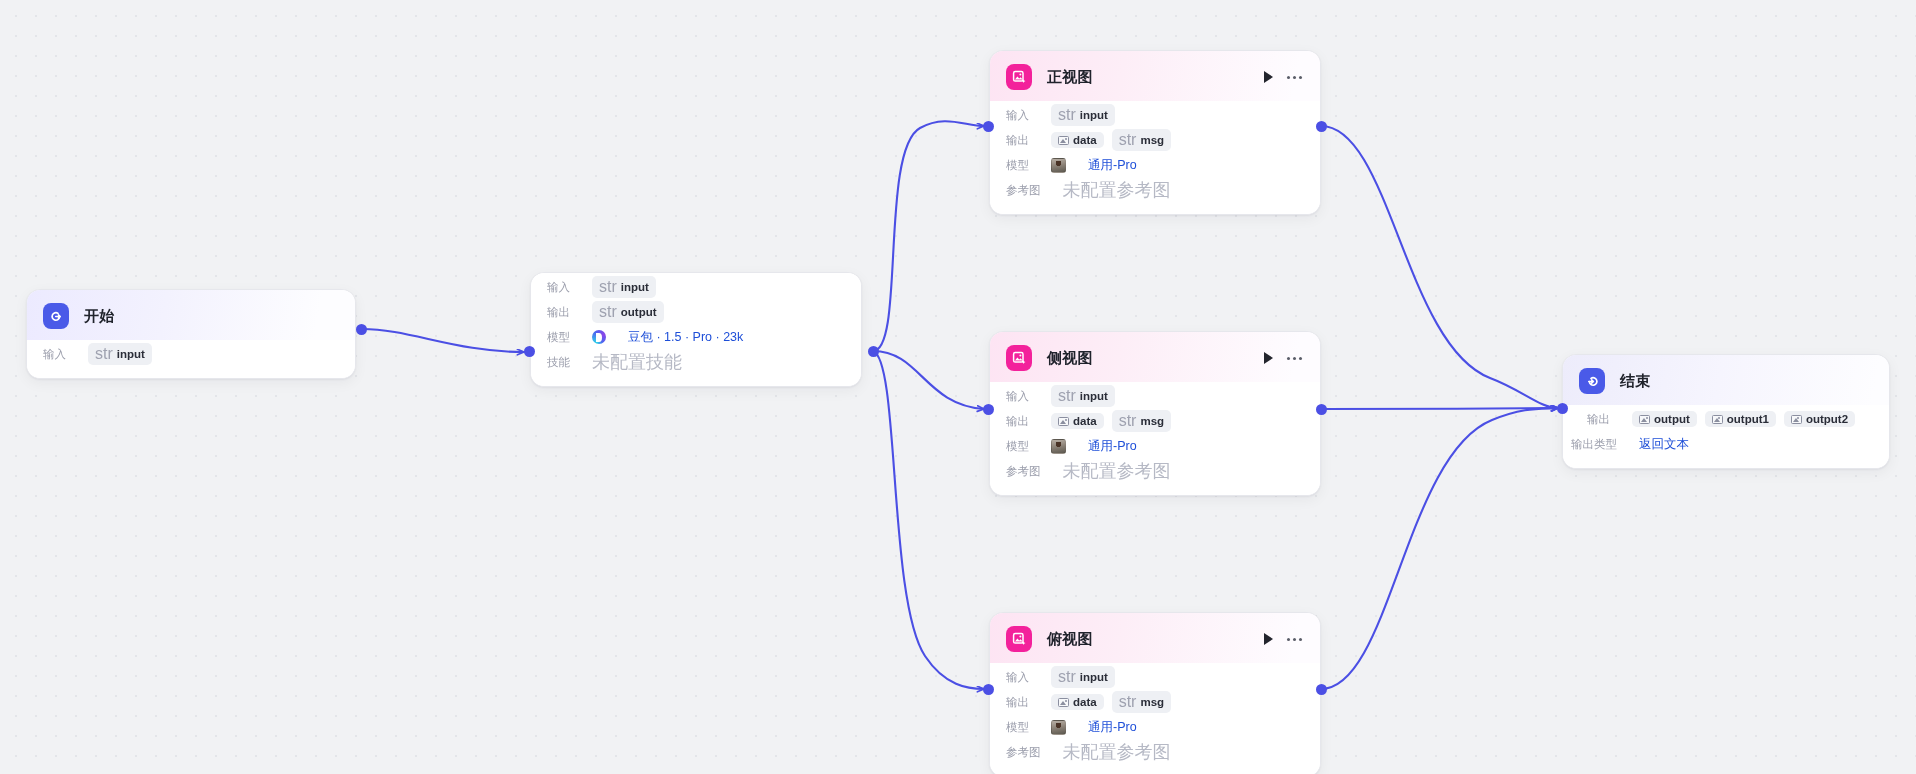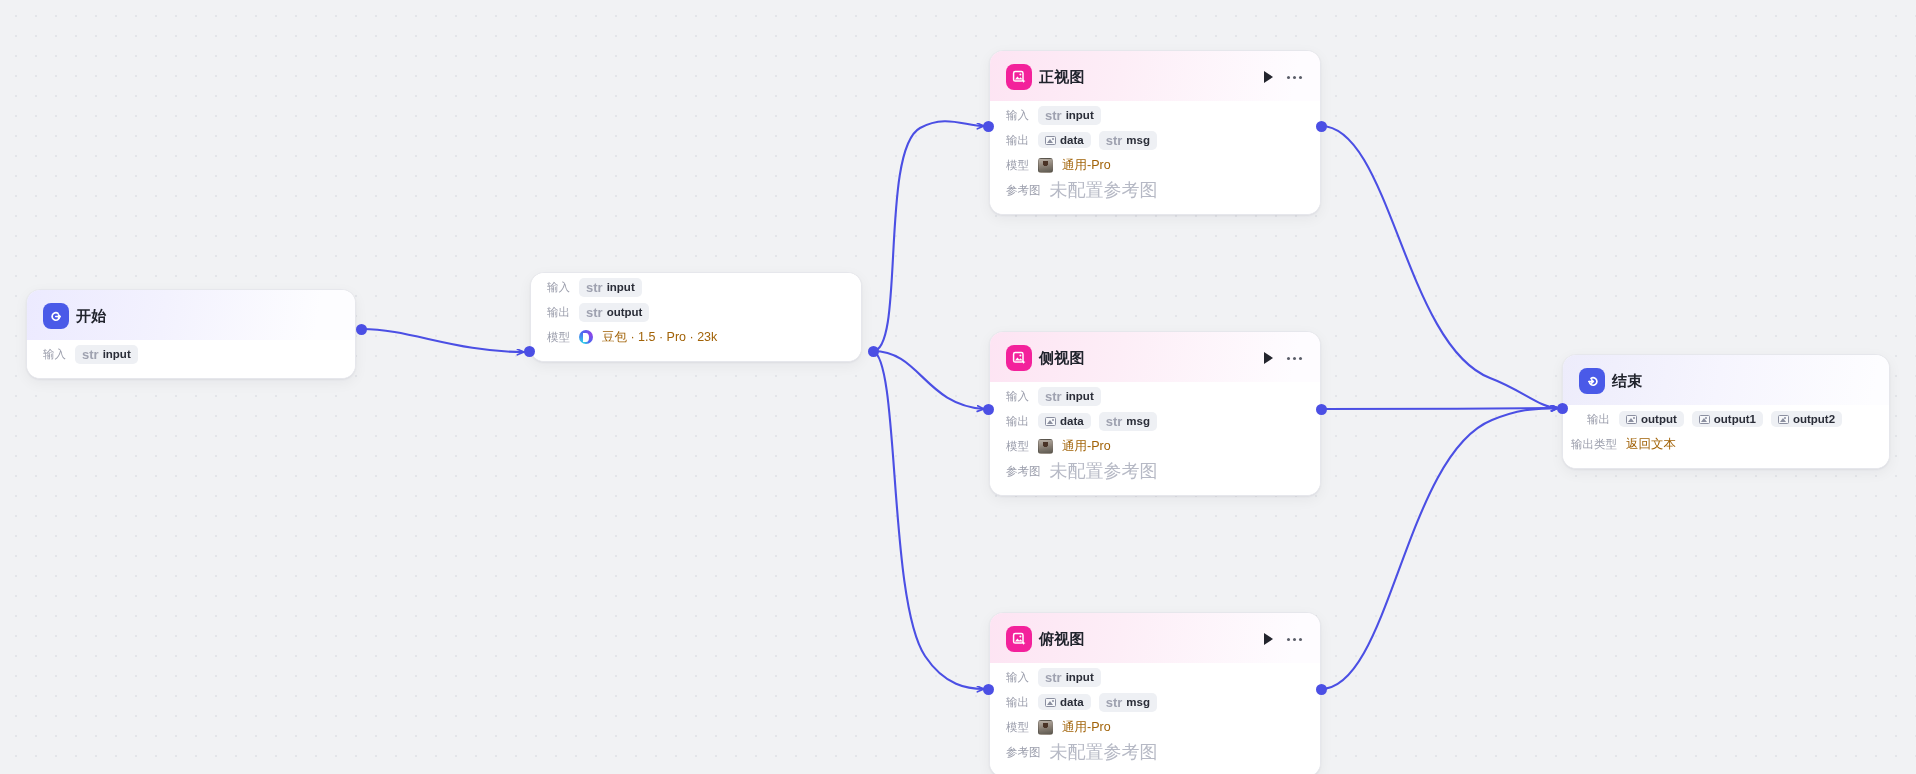--- a/index.html
+++ b/index.html
@@ -27,21 +27,21 @@
     position: absolute;
     border-radius: 14px;
     background: #ffffff;
     border: 1px solid #e6e7ec;
     box-shadow: 0 1px 2px rgba(16,22,46,.05), 0 4px 14px rgba(16,22,46,.05);
     overflow: hidden;
   }
   .node-head {
     display: flex;
     align-items: center;
-    gap: 7px;
+    gap: 15px;
     padding: 13px 16px 11px 16px;
   }
   .head-blue  { background: linear-gradient(100deg, #eceaff 0%, #f3f2fe 42%, #fdfdff 88%); }
   .head-pink  { background: linear-gradient(100deg, #fde4f3 0%, #fdeef7 40%, #fefcff 92%); }
   .head-plain { background: linear-gradient(100deg, #edecfb 0%, #f6f5fe 48%, #fdfdff 95%); }
 
   .node-icon {
     width: 26px; height: 26px;
     border-radius: 8px;
     flex: 0 0 26px;
@@ -67,21 +67,21 @@
     border-bottom: 6px solid transparent;
     cursor: pointer;
   }
   .btn-more { display: flex; gap: 3px; align-items: center; cursor: pointer; }
   .btn-more i { width: 3px; height: 3px; border-radius: 50%; background: #5a5d68; display: block; }
 
   .node-body { padding: 4px 16px 14px 16px; background: #fff; }
   .row {
     display: flex;
     align-items: center;
-    gap: 9px;
+    gap: 22px;
     height: 20px;
     margin-bottom: 5px;
   }
   .row:last-child { margin-bottom: 0; }
   .row-label {
     font-size: 11.5px;
     color: #9a9dab;
     flex: 0 0 auto;
     white-space: nowrap;
   }
@@ -92,23 +92,23 @@
     gap: 4px;
     background: #eef0f4;
     border-radius: 5px;
     padding: 2px 7px;
     font-size: 11.5px;
     color: #2a2d38;
     font-weight: 700;
     white-space: nowrap;
   }
   .chip .t-str {
-    font-size: 13px;
+    font-size: 16px;
     color: #9fa2b0;
-    font-weight: 700;
+    font-weight: 400;
   }
   .img-glyph {
     width: 11px; height: 9px;
     border: 1px solid #8b8fa0;
     border-radius: 1.5px;
     position: relative;
     flex: 0 0 11px;
     background: #f7f8fa;
   }
   .img-glyph::before {
@@ -118,21 +118,21 @@
     border-left: 3.5px solid transparent;
     border-right: 3.5px solid transparent;
     border-bottom: 4px solid #8b8fa0;
   }
   .img-glyph::after {
     content: "";
     position: absolute; right: 1.5px; top: 1px;
     width: 2px; height: 2px; border-radius: 50%;
     background: #8b8fa0;
   }
-  .val-plain { font-size: 12.5px; color: #a16207; white-space: nowrap; text-align: right; }
+  .val-plain { font-size: 12.5px; color: #1d4ed8; white-space: nowrap; text-align: right; }
   .val-muted { font-size: 18px; color: #b6b9c5; white-space: nowrap; }
 
   .model-avatar {
     width: 15px; height: 15px;
     border-radius: 3px;
     flex: 0 0 15px;
     background:
       radial-gradient(circle at 50% 34%, #4a3326 0 26%, transparent 27%),
       linear-gradient(170deg, #b9b0a6 0%, #8d8378 48%, #5d5950 100%);
     border: 1px solid rgba(0,0,0,.12);
@@ -242,20 +242,24 @@
             <span class="t-str">str</span>
               <span>output</span>
           </span>
         </span>
       </div>
       <div class="row">
         <span class="row-label">模型</span>
         <span class="doubao-dot"></span>
         <span class="val-plain">豆包 · 1.5 · Pro · 23k</span>
       </div>
+      <div class="row">
+        <span class="row-label">技能</span>
+        <span class="val-muted">未配置技能</span>
+      </div>
     </div>
   </div>
 
   <div class="node" style="left:989px; top:50px; width:332px;">
     <div class="node-head head-pink">
       <span class="node-icon ic-pink">
         <svg width="16" height="16" viewBox="0 0 16 16">
           <rect x="2.6" y="2.6" width="9.4" height="9.4" rx="1.6" fill="none" stroke="#fff" stroke-width="1.5"></rect>
           <path d="M4 10.6 L6.4 7.6 L8.2 9.6 L9.6 8.2 L11.6 10.6 Z" fill="#fff"></path>
           <circle cx="9.4" cy="5.4" r="1" fill="#fff"></circle>

